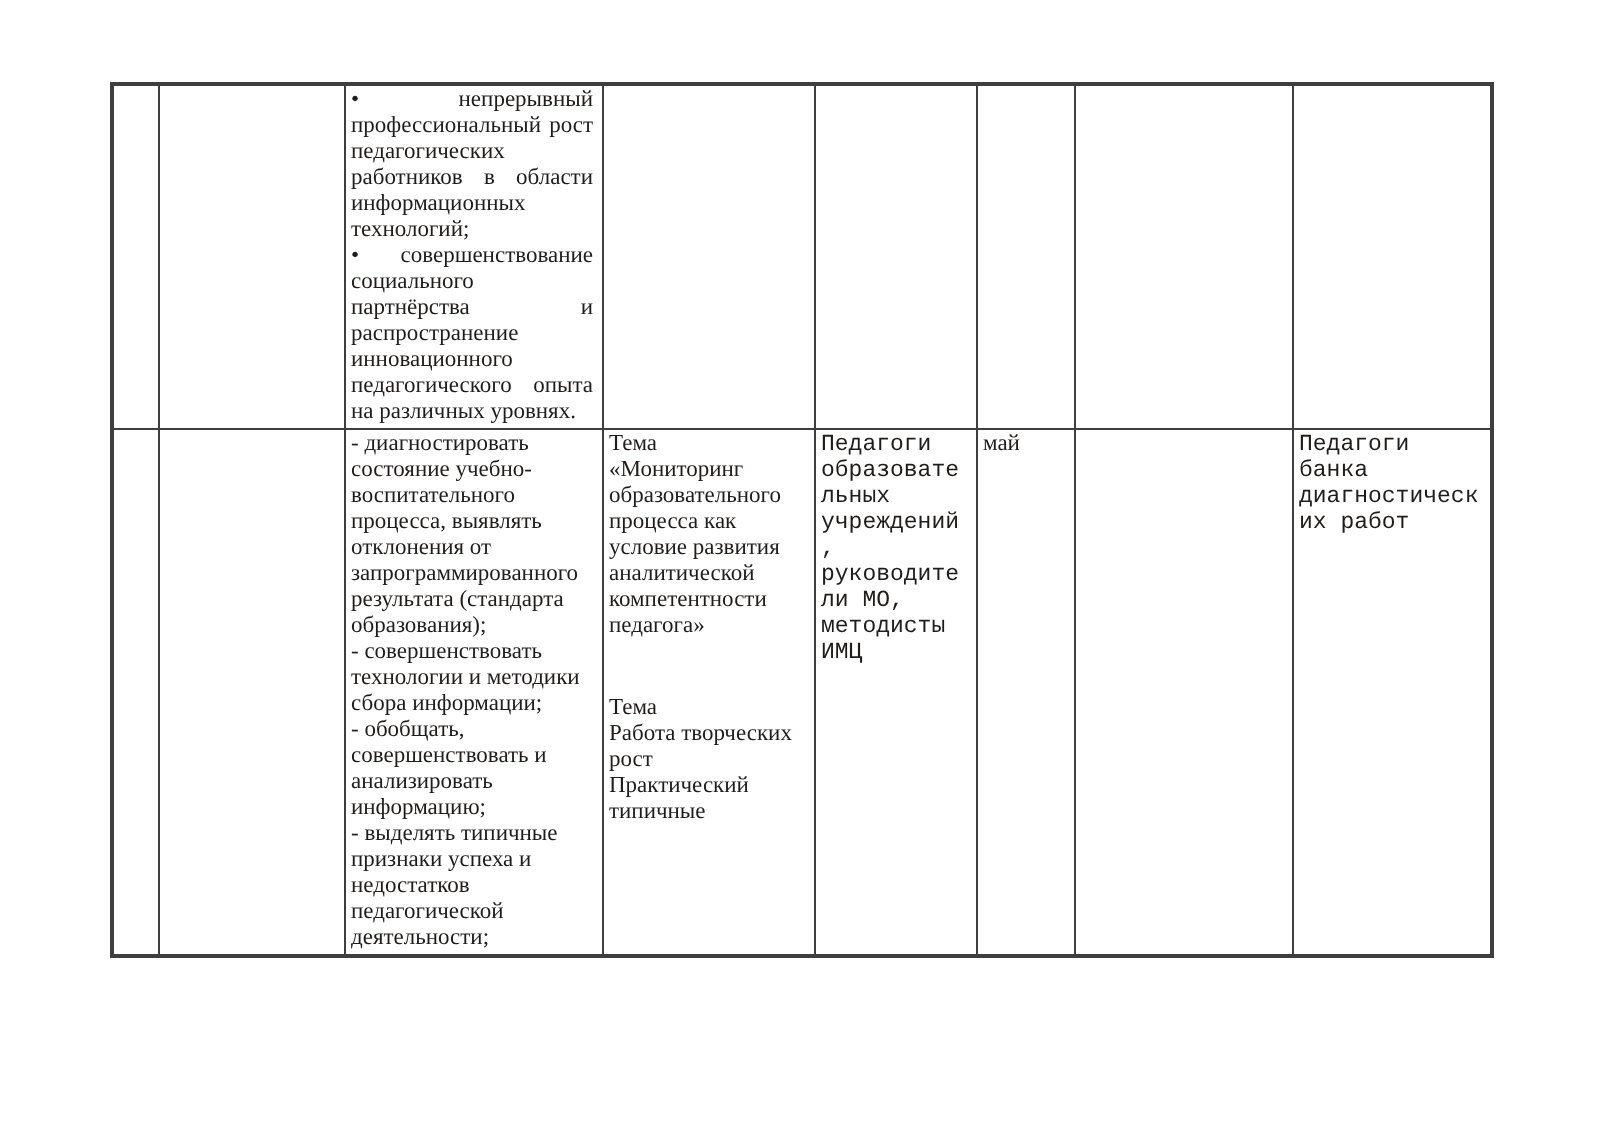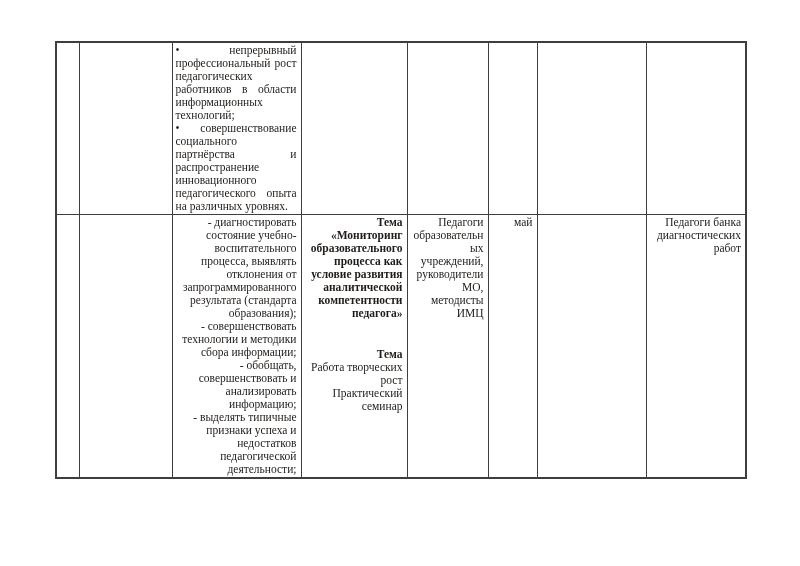--- a/index.html
+++ b/index.html
@@ -34,26 +34,27 @@
     vertical-align: top;
     padding: 1px 4px 1px 3px;
     font-size: 11.5px;
     line-height: 13px;
     overflow: hidden;
   }
   tr.row-goals td { height: 166px; }
   tr.row-tasks td { height: 260px; }
   p { margin: 0; }
   .jp { text-align: justify; }
-  .lp { text-align: right; }
-  .bold { font-weight: bold; }
+  .lp { text-align: left; }
+  .bold { font-weight: normal; }
   .gap-below { margin-bottom: 28px; }
   td.participants-cell, td.result-cell {
     word-wrap: break-word;
     overflow-wrap: break-word;
+    font-family: Liberation Mono, monospace;
   }
 </style>
 </head>
 <body>
 
 <div class="page">
   <table class="plan">
     <colgroup>
       <col style="width:23px">
       <col style="width:93px">
@@ -85,21 +86,21 @@
           <p class="lp">- диагностировать состояние учебно-воспитательного процесса, выявлять отклонения от запрограммированного результата (стандарта образования);</p>
           <p class="lp">- совершенствовать технологии и методики сбора информации;</p>
           <p class="lp">- обобщать, совершенствовать и анализировать информацию;</p>
           <p class="lp">- выделять типичные признаки успеха и недостатков педагогической деятельности;</p>
         </td>
         <td class="theme-cell">
           <p class="lp bold">Тема</p>
           <p class="lp bold gap-below">«Мониторинг образовательного процесса как условие развития аналитической компетентности педагога»</p>
           <p class="lp bold">Тема</p>
           <p class="lp">Работа творческих рост</p>
-          <p class="lp">Практический семинар</p>
+          <p class="lp">Практический типичные</p>
         </td>
         <td class="participants-cell">
           <p class="lp">Педагоги образовательных учреждений, руководители МО, методисты ИМЦ</p>
         </td>
         <td class="timing-cell">
           <p class="lp">май</p>
         </td>
         <td></td>
         <td class="result-cell">
           <p class="lp">Педагоги банка диагностических работ</p>

